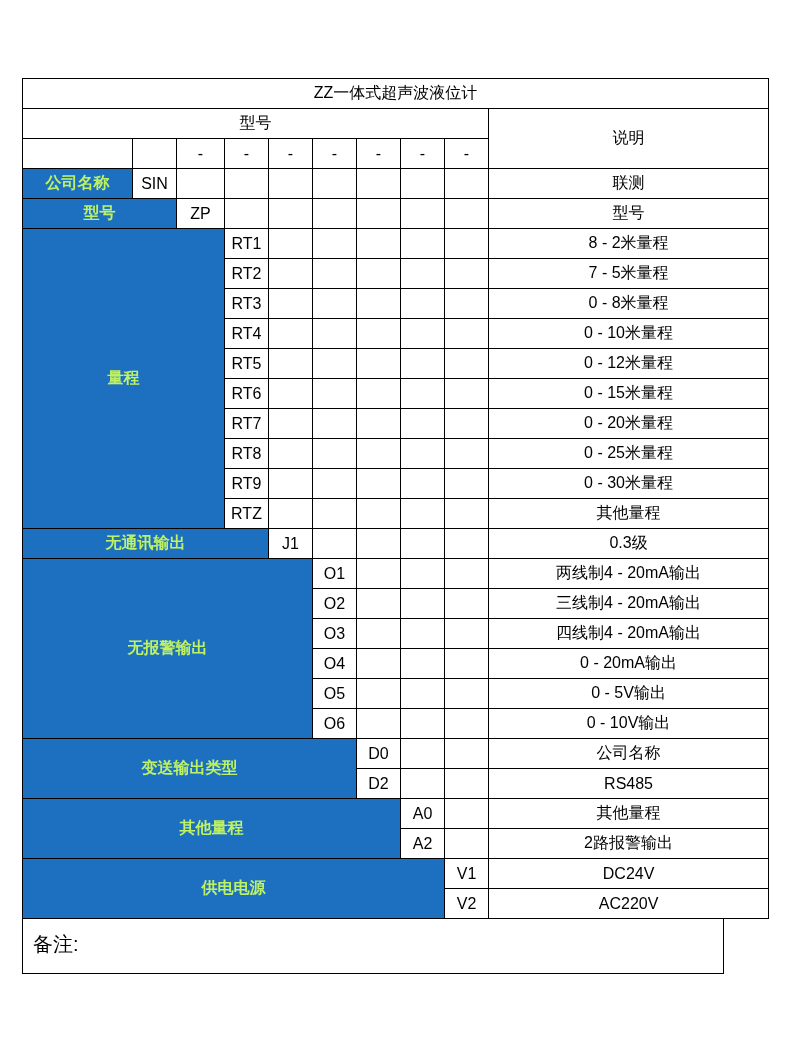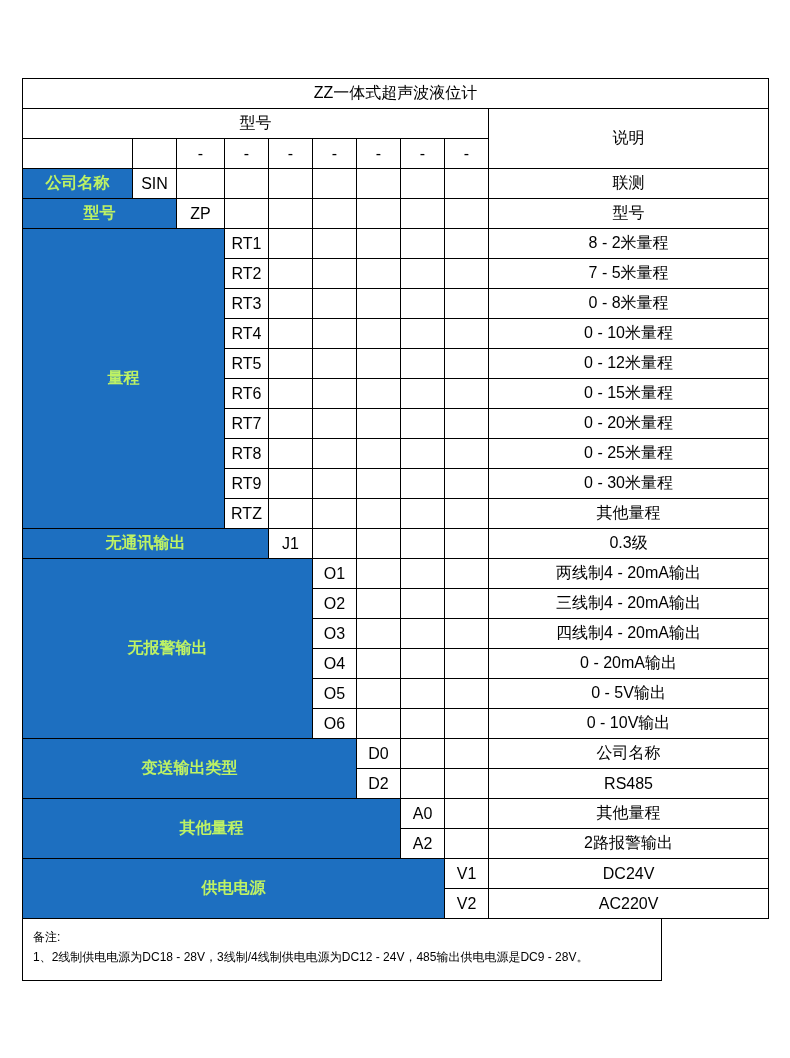--- a/index.html
+++ b/index.html
@@ -46,24 +46,24 @@
   }
   .dash {
     font-size: 15px;
   }
   .desc {
     font-size: 16px;
   }
   .note {
     border: 1px solid #000000;
     border-top: none;
-    width: 640px;
+    width: 702px;
     box-sizing: border-box;
     padding: 8px 10px 12px 10px;
-    font-size: 12px;
+    font-size: 20px;
     line-height: 1.7;
     text-align: left;
   }
   .note div {
     white-space: normal;
   }
   .code-cell {
     font-size: 16px;
   }
 </style>
@@ -301,16 +301,15 @@
         </tr>
         <tr>
           <td class="code-cell">V2</td>
           <td class="desc">AC220V</td>
         </tr>
       </tbody>
   </table>
 
   <div class="note">
     <div>备注:</div>
-    <div>1、2线制供电电源为DC18 - 28V，3线制/4线制供电电源为DC12 - 24V，485输出供电电源是DC9 - 28V。</div>
   </div>
 
 </div>
 
 </body></html>

